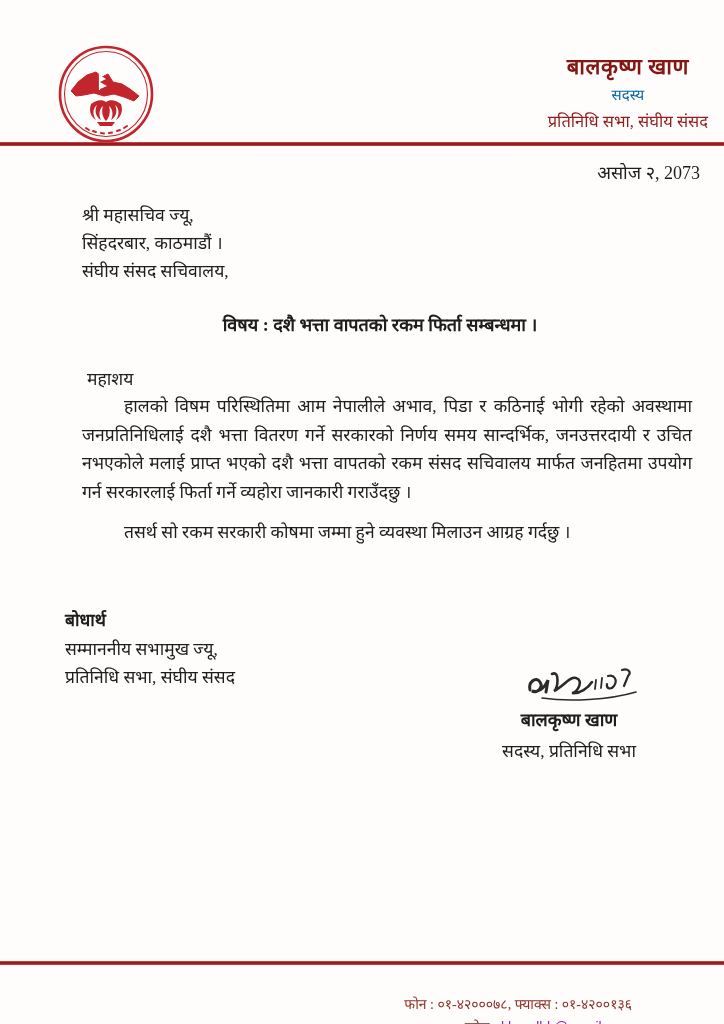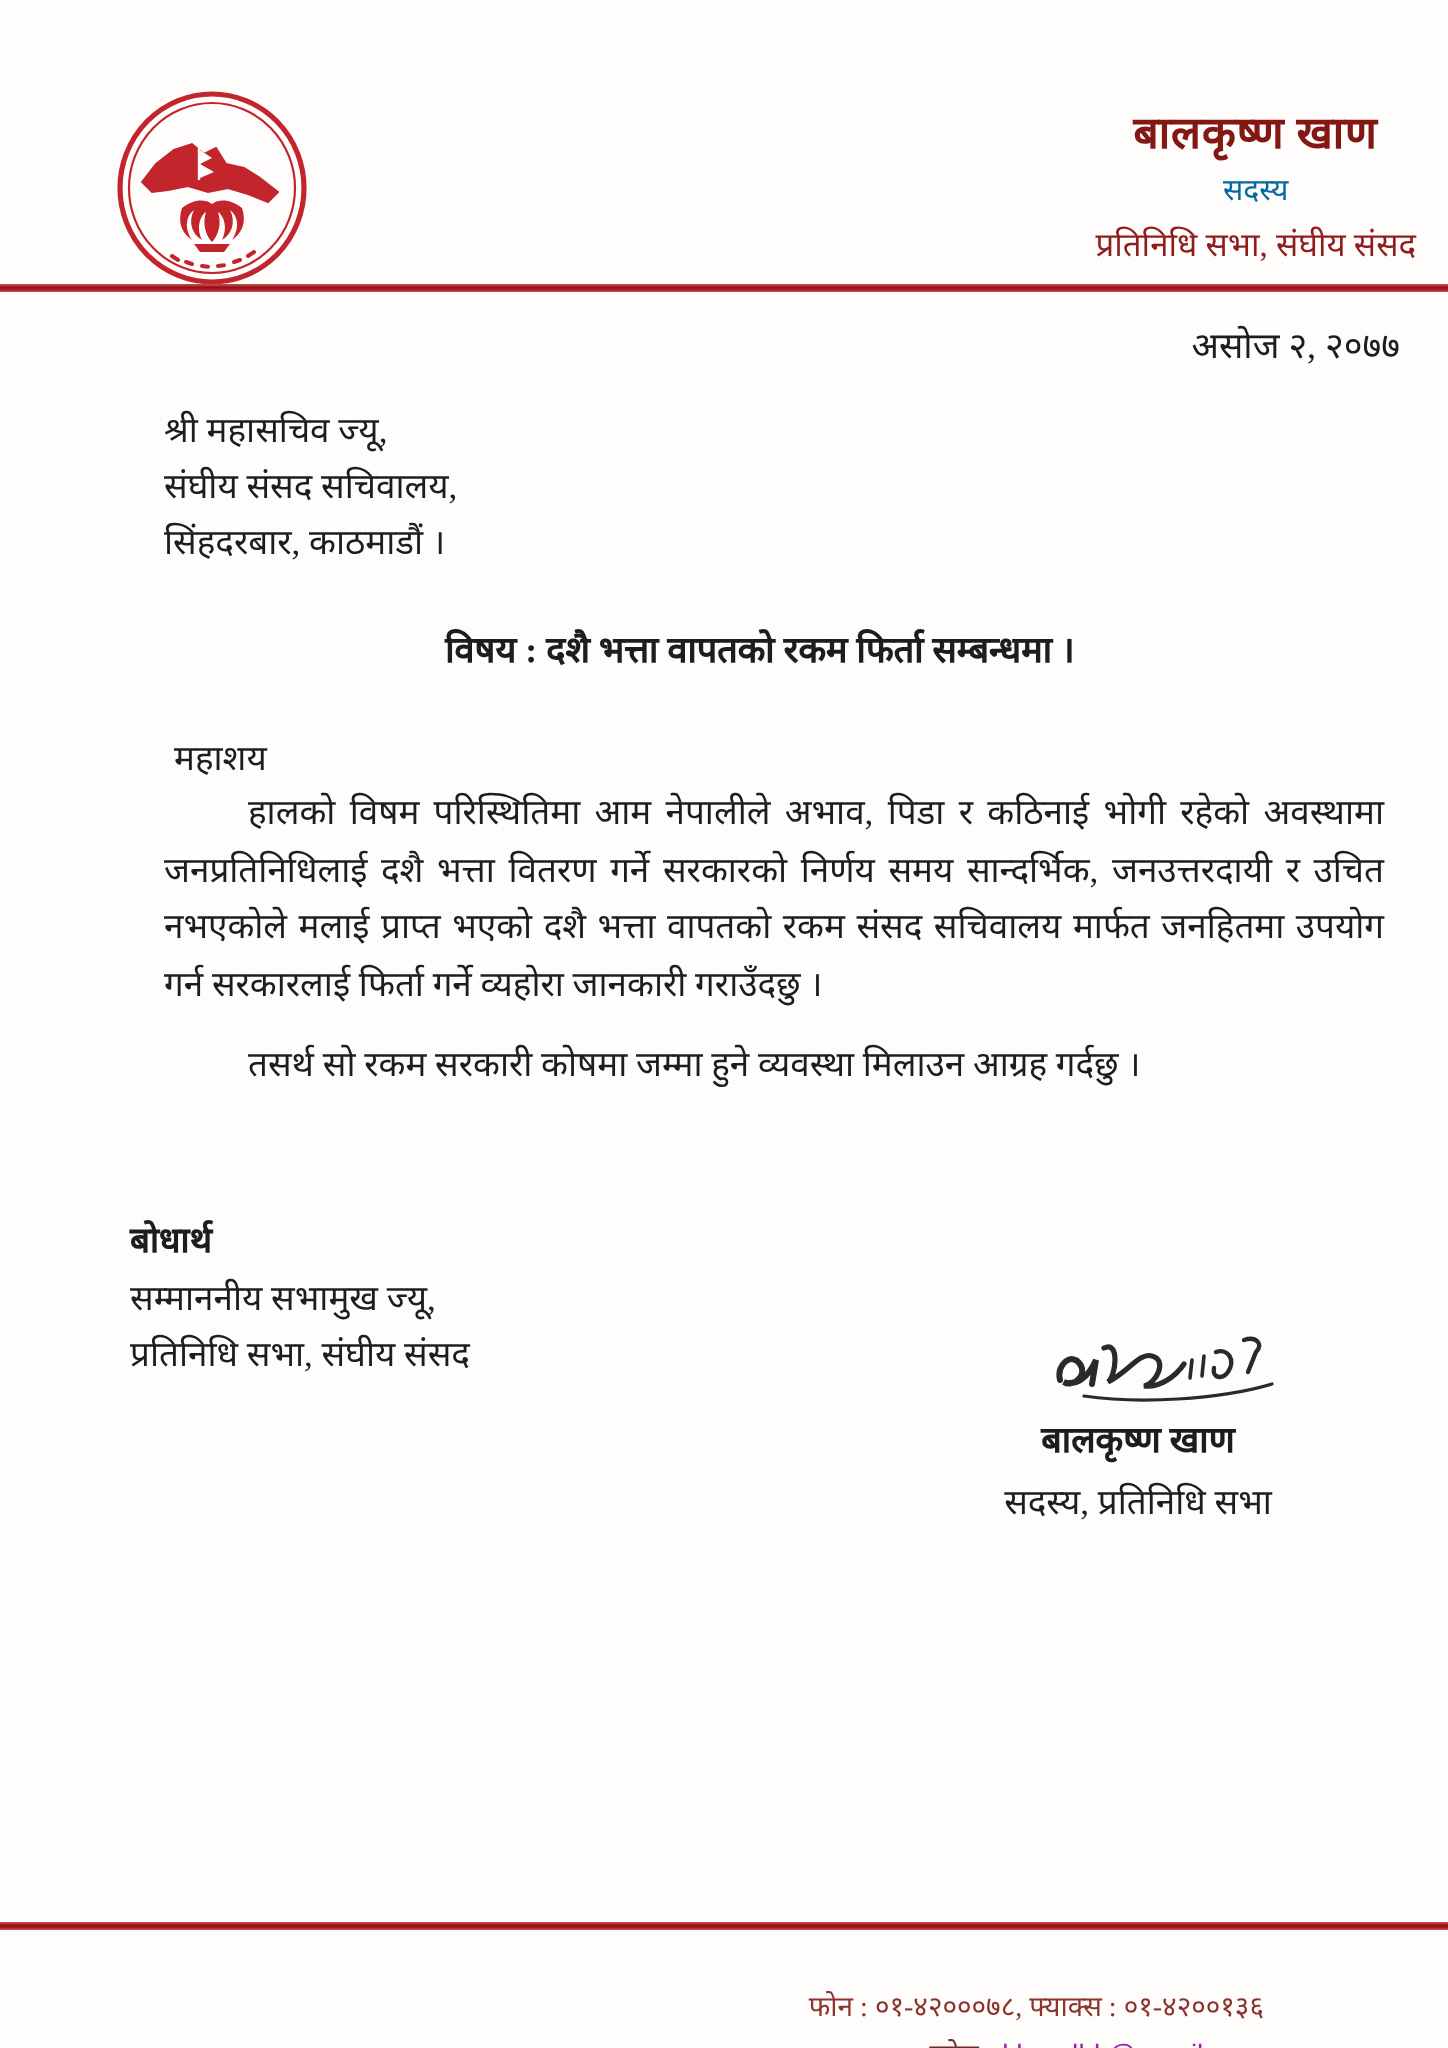--- a/index.html
+++ b/index.html
@@ -156,26 +156,26 @@
   </div>
 
   <div class="head-block">
     <div class="head-name">बालकृष्ण खाण</div>
     <div class="head-post">सदस्य</div>
     <div class="head-org">प्रतिनिधि सभा, संघीय संसद</div>
   </div>
 
   <div class="rule rule-top"></div>
 
-  <div class="date-line">असोज २, २०७७</div>
+  <div class="date-line">असोज २, 2073</div>
 
   <div class="addressee">
     <div>श्री महासचिव ज्यू,</div>
+    <div>सिंहदरबार, काठमाडौं ।</div>
     <div>संघीय संसद सचिवालय,</div>
-    <div>सिंहदरबार, काठमाडौं ।</div>
   </div>
 
   <div class="subject-line">विषय : दशै भत्ता वापतको रकम फिर्ता सम्बन्धमा ।</div>
 
   <div class="salutation">महाशय</div>
   <div class="para1">हालको विषम परिस्थितिमा आम नेपालीले अभाव, पिडा र कठिनाई भोगी रहेको अवस्थामा जनप्रतिनिधिलाई दशै भत्ता वितरण गर्ने सरकारको निर्णय समय सान्दर्भिक, जनउत्तरदायी र उचित नभएकोले मलाई प्राप्त भएको दशै भत्ता वापतको रकम संसद सचिवालय मार्फत जनहितमा उपयोग गर्न सरकारलाई फिर्ता गर्ने व्यहोरा जानकारी गराउँदछु ।</div>
   <div class="para2">तसर्थ सो रकम सरकारी कोषमा जम्मा हुने व्यवस्था मिलाउन आग्रह गर्दछु ।</div>
 
   <div class="cc-block">
     <div class="cc-heading">बोधार्थ</div>

